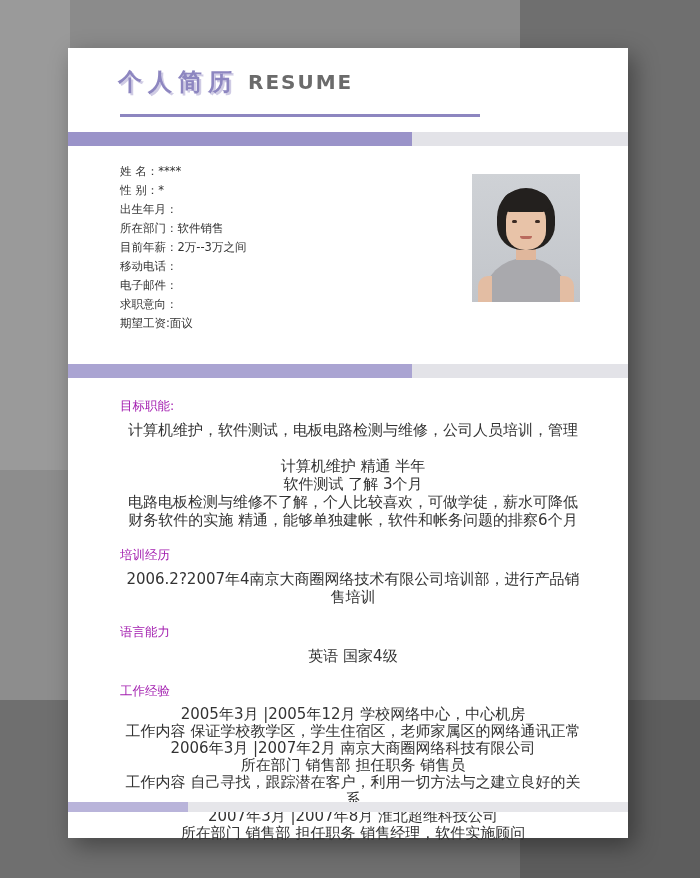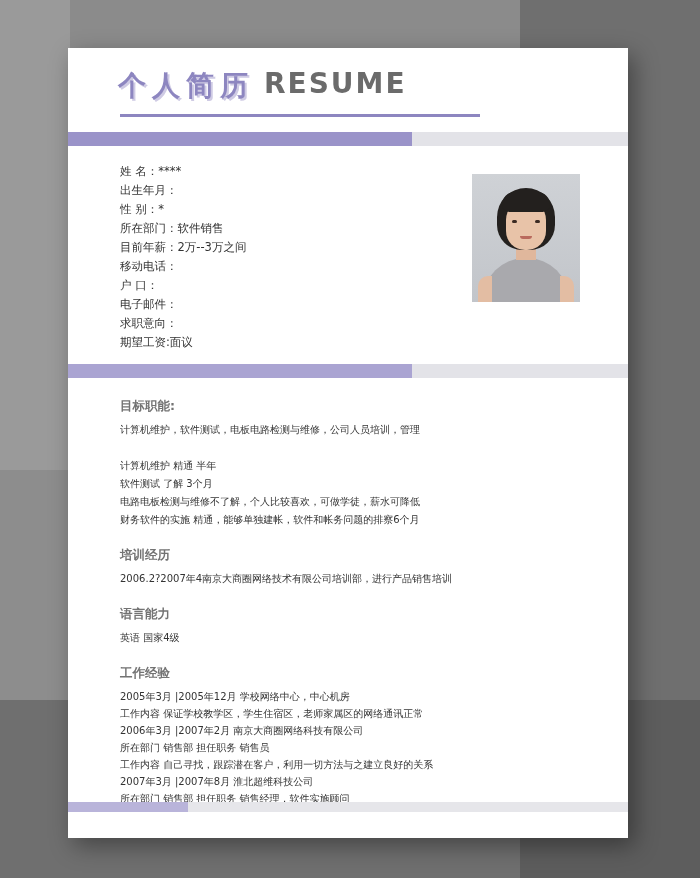--- a/index.html
+++ b/index.html
@@ -77,30 +77,30 @@
   }
   .title-zone {
     position: absolute;
     left: 50px;
     top: 22px;
     display: flex;
     align-items: flex-end;
   }
   .title-cn {
     font-family: "DejaVu Sans", "Liberation Sans", sans-serif;
-    font-size: 28px;
+    font-size: 24px;
     font-weight: bold;
     letter-spacing: 6px;
     color: #8d86c0;
     line-height: 1;
     text-shadow: 2px 2px 0 #cfcbe4;
   }
   .title-en {
     font-family: "DejaVu Sans", "Liberation Sans", sans-serif;
-    font-size: 28px;
+    font-size: 20px;
     font-weight: bold;
     letter-spacing: 2px;
     color: #6b6b6b;
     line-height: 1;
     margin-left: 10px;
     margin-bottom: 2px;
   }
   .header-underline {
     position: absolute;
     left: 52px;
@@ -287,28 +287,29 @@
   .body-area {
     padding: 20px 0 10px 0;
   }
   .section {
     margin: 0 0 18px 0;
     padding-left: 52px;
     padding-right: 42px;
   }
   .section-title {
     font-size: 12.5px;
-    font-weight: bold;
-    color: #737373;
+    font-weight: normal;
+    color: #a21caf;
     margin-bottom: 6px;
   }
   .line {
-    font-size: 10px;
+    font-size: 15px;
     color: #333;
     line-height: 18px;
+    text-align: center;
   }
   .line.tight { line-height: 17px; }
 
   
   .footer-bar {
     position: absolute;
     left: 0;
     bottom: 26px;
     width: 100%;
     height: 10px;
@@ -346,26 +347,25 @@
 
     <div class="bar">
       <div class="bar-main"></div>
       <div class="bar-slant"></div>
       <div class="bar-grey"></div>
     </div>
 
     <div class="info-section">
       <div class="info-list">
         <div class="info-row">姓    名：****</div>
+        <div class="info-row">性    别：*</div>
         <div class="info-row">出生年月：</div>
-        <div class="info-row">性    别：*</div>
         <div class="info-row">所在部门：软件销售</div>
         <div class="info-row">目前年薪：2万--3万之间</div>
         <div class="info-row">移动电话：</div>
-        <div class="info-row">户    口：</div>
         <div class="info-row">电子邮件：</div>
         <div class="info-row">求职意向：</div>
         <div class="info-row">期望工资:面议</div>
       </div>
 
       <div class="photo">
         <div class="bgwash"></div>
         <div class="body"></div>
         <div class="shoulder-skin-l"></div>
         <div class="shoulder-skin-r"></div>

